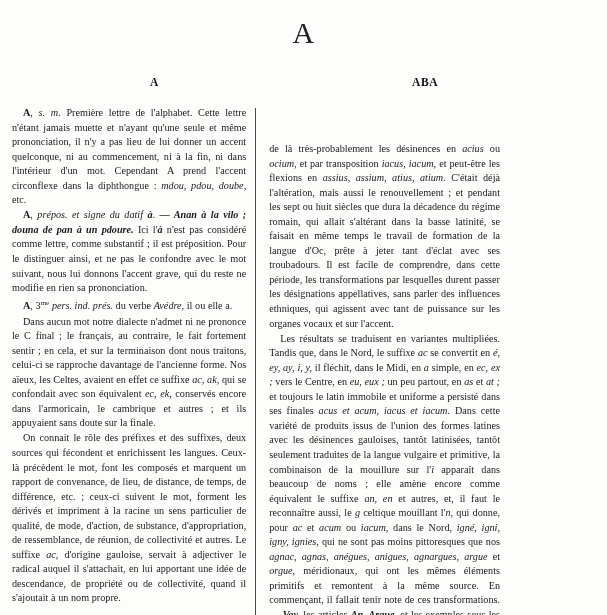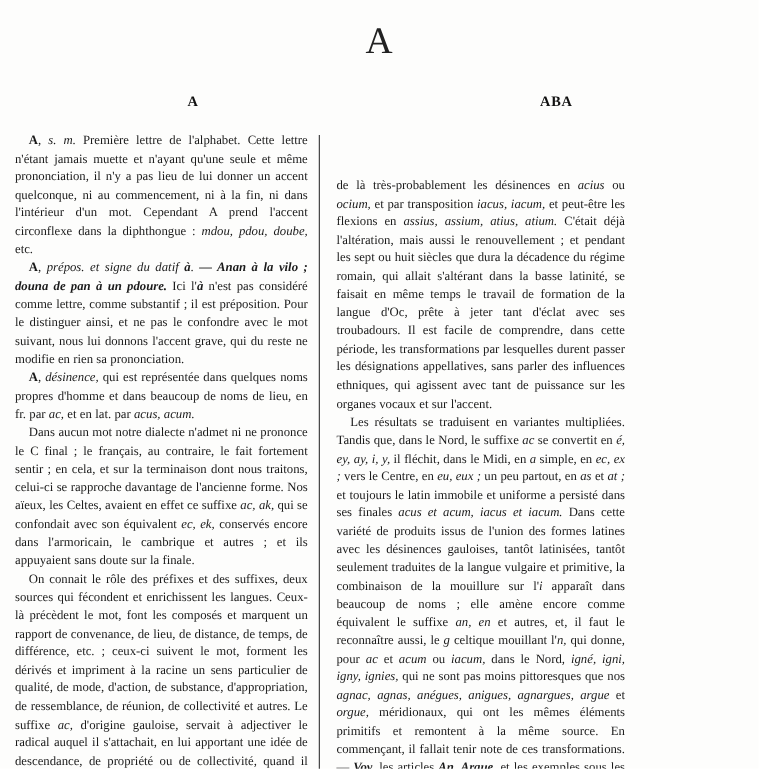--- a/index.html
+++ b/index.html
@@ -35,21 +35,21 @@
     margin-top: 28px;
   }
   .run-head {
     position: absolute;
     font-weight: bold;
     font-size: 11.5px;
     letter-spacing: 0.6px;
     color: #111;
   }
   #run-head-left { left: 150px; }
-  #run-head-right { left: 432px; }
+  #run-head-right { left: 412px; }
 
   #columns {
     position: relative;
     display: flex;
     margin-top: 8px;
     padding: 0 18px 0 12px;
     box-sizing: border-box;
     width: 518px;
   }
   .column {
@@ -97,22 +97,22 @@
   </div>
 
   <div id="columns">
 
     <div class="column" id="col-left">
 
       <p class="para"><span class="hw">A</span>, <span class="it">s. m.</span> <span>Première lettre de l'alphabet. Cette lettre n'étant jamais muette et n'ayant qu'une seule et même prononciation, il n'y a pas lieu de lui donner un accent quelconque, ni au commencement, ni à la fin, ni dans l'intérieur d'un mot. Cependant A prend l'accent circonflexe dans la diphthongue : </span><span class="it">mdou, pdou, doube,</span><span> etc.</span></p>
 
       <p class="para"><span class="hw">A</span>, <span class="it">prépos. et signe du datif</span> <span class="bi">à</span>. <span class="bi">— Anan à la vilo ; douna de pan à un pdoure.</span><span> Ici l'</span><span class="bi">à</span><span> n'est pas considéré comme lettre, comme substantif ; il est préposition. Pour le distinguer ainsi, et ne pas le confondre avec le mot suivant, nous lui donnons l'accent grave, qui du reste ne modifie en rien sa prononciation.</span></p>
 
+      <p class="para"><span class="hw">A</span>, <span>3</span><sup class="ord">me</sup> <span class="it">pers. ind. prés.</span><span> du verbe </span><span class="it">Avédre,</span><span> il ou elle a.</span></p>
 
-      <p class="para"><span class="hw">A</span>, <span class="it">désinence,</span><span> qui est représentée dans quelques noms propres d'homme et dans beaucoup de noms de lieu, en fr. par </span><span class="it">ac,</span><span> et en lat. par </span><span class="it">acus, acum.</span></p>
 
       <p class="para"><span>Dans aucun mot notre dialecte n'admet ni ne prononce le C final ; le français, au contraire, le fait fortement sentir ; en cela, et sur la terminaison dont nous traitons, celui-ci se rapproche davantage de l'ancienne forme. Nos aïeux, les Celtes, avaient en effet ce suffixe </span><span class="it">ac, ak,</span><span> qui se confondait avec son équivalent </span><span class="it">ec, ek,</span><span> conservés encore dans l'armoricain, le cambrique et autres ; et ils appuyaient sans doute sur la finale.</span></p>
 
       <p class="para"><span>On connait le rôle des préfixes et des suffixes, deux sources qui fécondent et enrichissent les langues. Ceux-là précèdent le mot, font les composés et marquent un rapport de convenance, de lieu, de distance, de temps, de différence, etc. ; ceux-ci suivent le mot, forment les dérivés et impriment à la racine un sens particulier de qualité, de mode, d'action, de substance, d'appropriation, de ressemblance, de réunion, de collectivité et autres. Le suffixe </span><span class="it">ac,</span><span> d'origine gauloise, servait à adjectiver le radical auquel il s'attachait, en lui apportant une idée de descendance, de propriété ou de collectivité, quand il s'ajoutait à un nom propre.</span></p>
 
     </div>
 
     <div id="col-divider"></div>
 
     <div class="column" id="col-right">

